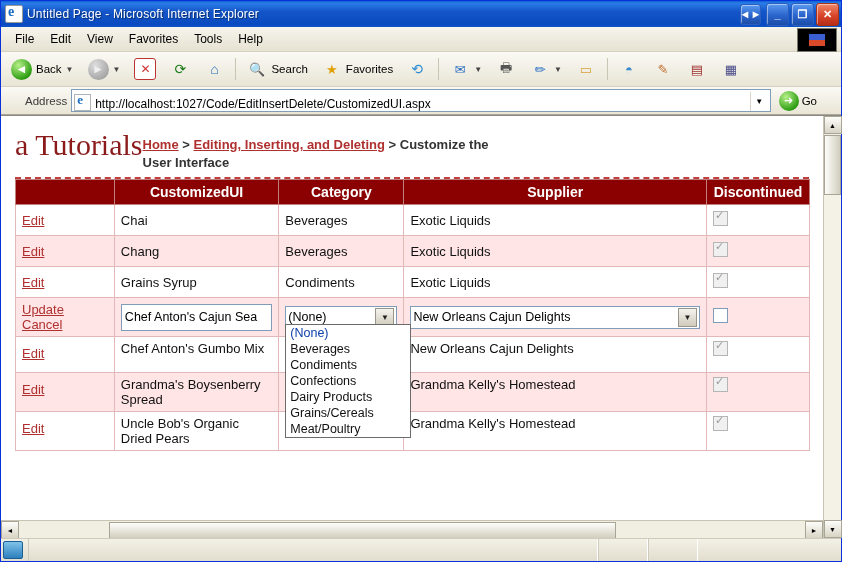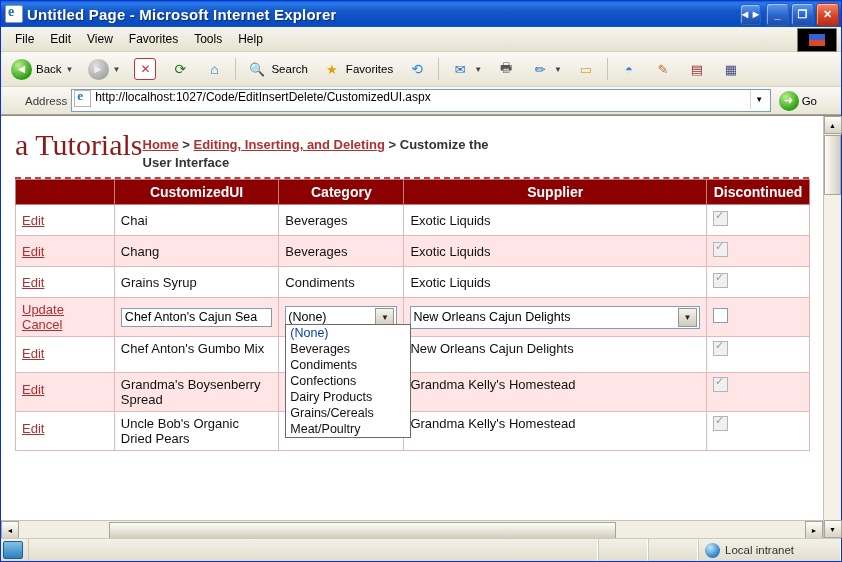--- a/index.html
+++ b/index.html
@@ -23,21 +23,21 @@
   .titlebar .ico{
     width:16px;height:16px;flex:0 0 16px;margin-right:4px;
     background:#fff;border:1px solid #9c9c9c;border-radius:2px;
     position:relative;overflow:hidden;
   }
   .titlebar .ico:after{
     content:"e";position:absolute;left:2px;top:-2px;color:#1a6fc4;font-weight:bold;
     font-family:"Liberation Serif",serif;font-size:14px;
   }
   .titlebar .ttl{
-    font-weight:bold;font-size:15px;letter-spacing:.2px;
+    font-weight:normal;font-size:12px;letter-spacing:.2px;
     text-shadow:1px 1px 1px rgba(0,0,0,.45);
     white-space:nowrap;overflow:hidden;
   }
   .tb-btns{margin-left:auto;display:flex;gap:2px;align-items:center;}
   .tb-btn{
     width:21px;height:21px;border:1px solid #2a5fc0;border-radius:3px;
     background:linear-gradient(to bottom,#5b9bf0,#2a64cc 55%,#1c4da8);
     color:#fff;font-size:11px;font-weight:bold;display:flex;align-items:center;justify-content:center;
     box-shadow:inset 1px 1px 0 rgba(255,255,255,.45);
   }
@@ -70,21 +70,21 @@
   .caret{font-size:8px;color:#444;}
   
   .addrbar{
     height:27px;flex:0 0 27px;display:flex;align-items:center;gap:4px;
     background:linear-gradient(to bottom,#faf9f4,#e9e5d6);
     border-bottom:1px solid #aaa69a;padding:0 20px;
   }
   .addrbar .lbl{font-size:11.5px;color:#3a3a3a;padding-left:4px;}
   .addrinput{
     flex:1;height:21px;background:#fff;border:1px solid #7f9db9;
-    display:flex;align-items:flex-start;gap:4px;padding:0 2px;
+    display:flex;align-items:flex-end;gap:4px;padding:0 2px;
   }
   .addrinput .eico{
     width:15px;height:15px;background:#fff;border:1px solid #b4b4b4;position:relative;flex:0 0 15px;
   }
   .addrinput .eico:after{content:"e";position:absolute;left:2px;top:-3px;color:#1a6fc4;font-weight:bold;font-family:"Liberation Serif",serif;font-size:13px;}
   .addrinput .txt{font-size:12px;color:#000;white-space:nowrap;overflow:hidden;flex:1;}
   .addrinput .dd{width:17px;height:19px;border-left:1px solid #d8d4c8;display:flex;align-items:center;justify-content:center;font-size:8px;}
   .gobtn{display:flex;align-items:center;gap:3px;font-size:11.5px;padding:2px 4px;}
   .goarrow{width:20px;height:20px;border-radius:50%;background:radial-gradient(circle at 35% 30%,#b6f08a,#2f9e14 70%,#1c6b0a);color:#fff;display:flex;align-items:center;justify-content:center;font-size:11px;}
   
@@ -110,21 +110,21 @@
     border:1px solid #e3b8b8;padding:4px 6px;vertical-align:middle;color:#111;
     height:22px;
   }
   table.grid tr.alt td{background:#ffe5e5;}
   table.grid tr.edit td{background:#ffe5e5;}
   .lnk{color:#b03030;text-decoration:underline;cursor:pointer;}
   .cbox{width:13px;height:13px;border:1px solid #7f9db9;background:#fff;display:inline-block;}
   .cbox.dis{background:#f0f0f0;border-color:#b5b5b5;position:relative;}
   .cbox.dis:after{content:"✓";position:absolute;left:1px;top:-3px;font-size:11px;color:#9a9a9a;}
   .tin{
-    width:100%;box-sizing:border-box;height:19px;border:1px solid #7f9db9;background:#fff;
+    width:100%;box-sizing:border-box;height:27px;border:1px solid #7f9db9;background:#fff;
     font-size:12.5px;padding:1px 3px;color:#000;font-family:"Liberation Sans",sans-serif;
   }
   .selbox{
     position:relative;height:21px;border:1px solid #7f9db9;background:#fff;
     display:flex;align-items:center;padding:0 2px;font-size:12.5px;
   }
   .selbox .val{flex:1;color:#000;white-space:nowrap;overflow:hidden;}
   .selbox .arw{
     width:17px;height:17px;flex:0 0 17px;display:flex;align-items:center;justify-content:center;
     background:linear-gradient(to bottom,#f4f3ee,#cfcabb);border:1px solid #9a958a;font-size:8px;color:#222;
@@ -400,18 +400,14 @@
       <div class="strack"></div>
       <div class="sbtn">▼</div>
     </div>
   </div>
 
   <div class="statusbar">
     <div class="ssicon"></div>
     <div class="sspane ssleft"></div>
     <div class="sspane ssmid"></div>
     <div class="sspane ssmid"></div>
-    <div class="sspane ssnet">
-      <span class="globe"></span>
-      <span>Local intranet</span>
-    </div>
   </div>
 </div>
 
 </body></html>

